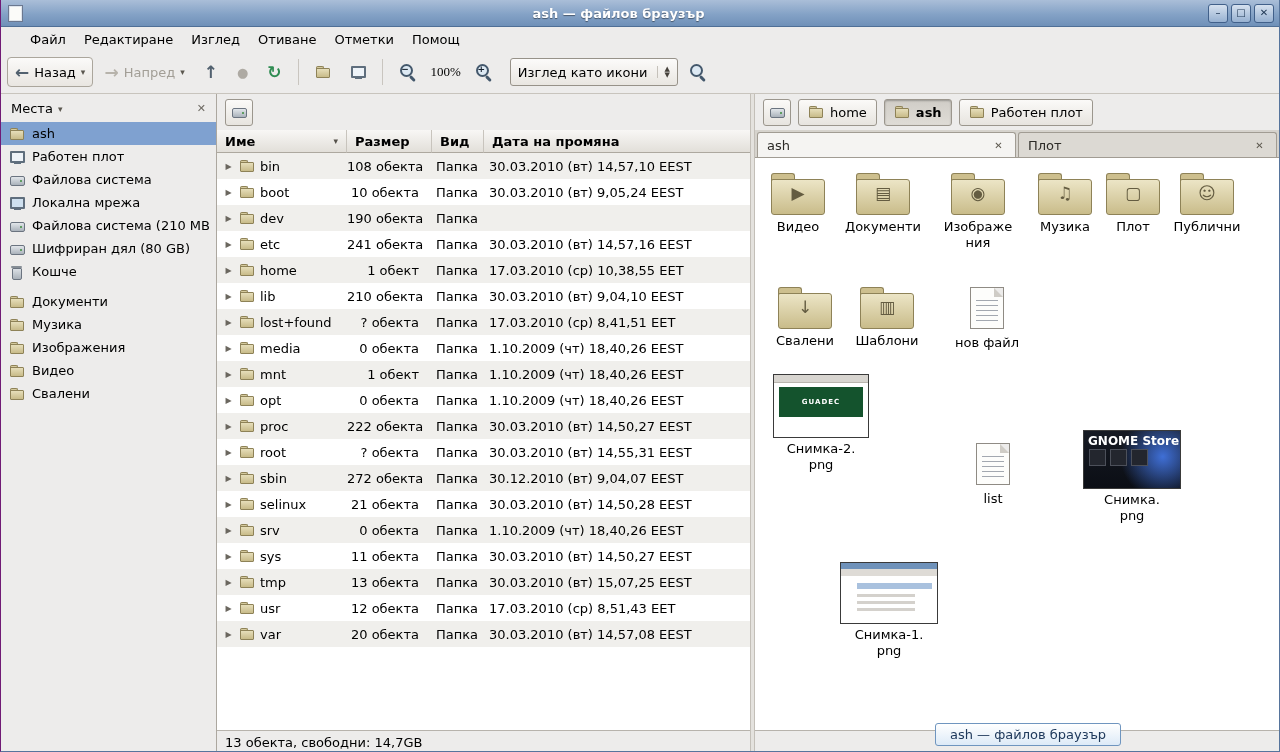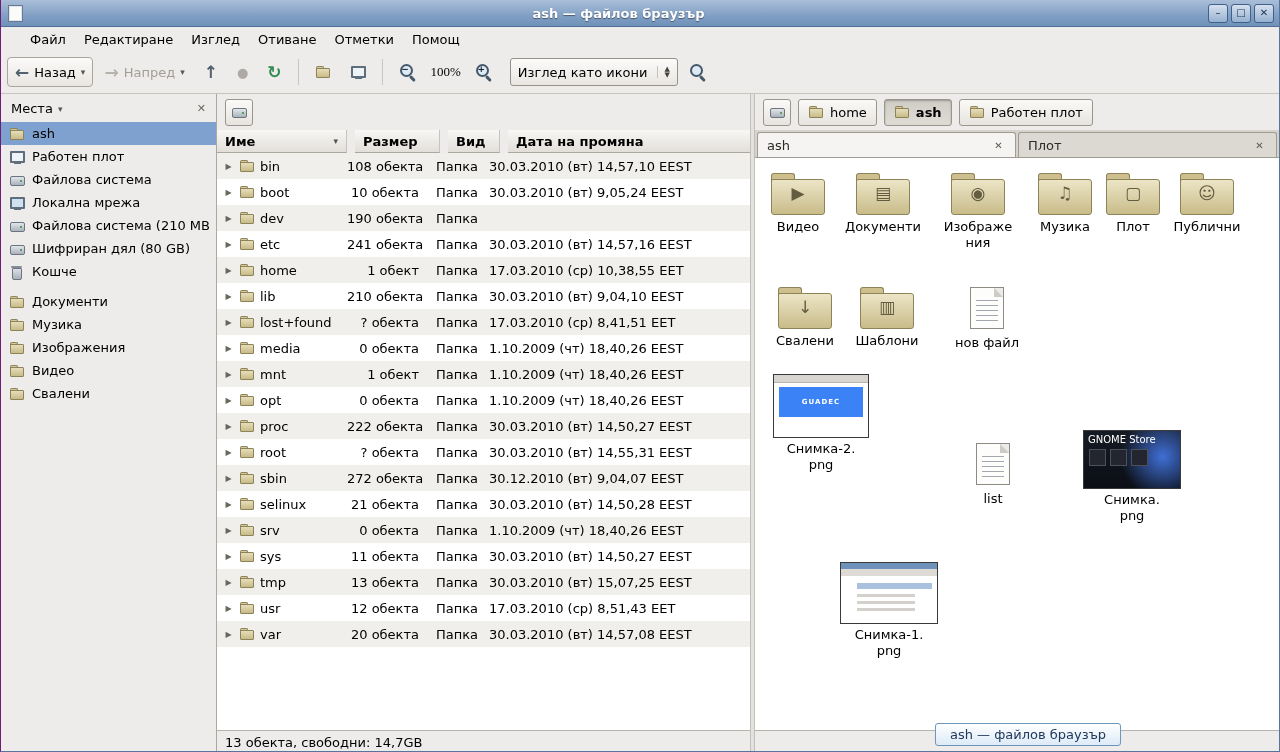--- a/index.html
+++ b/index.html
@@ -93,21 +93,21 @@
   .pane-left{width:533px;flex:none;}
   .divider{width:3px;background:#e4e2de;border-left:1px solid #c3bfb8;border-right:1px solid #c3bfb8;}
   .pane-right{flex:1;min-width:0;}
   .minibar{height:36px;box-sizing:border-box;display:flex;align-items:center;gap:7px;padding:4px 8px;}
   .pbtn{display:flex;align-items:center;gap:6px;height:27px;box-sizing:border-box;padding:3px 9px;
     border:1px solid #9b968d;border-radius:3px;background:linear-gradient(#fbfaf8,#e7e4df);}
   .pbtn.iconbtn{padding:3px 5px;}
   .pbtn.active{background:linear-gradient(#d0cdc7,#dfdcd6);box-shadow:inset 0 1px 2px rgba(0,0,0,.28);font-weight:bold;}
 
   
-  .tableheader{display:flex;height:23px;flex:none;gap:8px;}
+  .tableheader{display:flex;height:23px;flex:none;}
   .hcell{display:flex;align-items:center;box-sizing:border-box;padding:0 8px;font-weight:bold;
     background:linear-gradient(#f8f7f5,#e2dfd9);border-right:1px solid #c8c4bd;border-bottom:1px solid #ada89f;}
   .h-name{width:130px;}
   .h-size{width:85px;}
   .h-type{width:52px;}
   .h-date{flex:1;border-right:none;}
   .sort{margin-left:auto;font-size:9px;color:#55514a;}
   .tablebody{flex:1;background:#fff;overflow:hidden;}
   .trow{display:flex;height:26px;align-items:center;}
   .trow.alt{background:#f0efec;}
@@ -148,25 +148,25 @@
   .bigdoc{position:relative;display:block;width:32px;height:40px;margin:3px auto;
     background:#fdfdfb;border:1px solid #8f8b84;}
   .bigdoc::before{content:"";position:absolute;right:0;top:0;width:0;height:0;border-style:solid;
     border-width:0 9px 9px 0;border-color:#edeceb #edeceb #cfccc6 #cfccc6;}
   .bigdoc::after{content:"";position:absolute;left:5px;right:5px;top:12px;height:21px;
     background:repeating-linear-gradient(#a3a8b0 0 1px,transparent 1px 5px);}
 
   .thumb{display:block;margin:0 auto;border:1px solid #3a3a3a;position:relative;overflow:hidden;}
   .t-web{width:94px;height:62px;background:#fff;}
   .t-web .tb{display:block;height:7px;background:#d8d5d0;border-bottom:1px solid #b9b5ae;}
-  .t-web .dk{display:block;margin:4px 5px 0;height:30px;background:#3b82f6;color:#fff;font-size:7px;
+  .t-web .dk{display:block;margin:4px 5px 0;height:30px;background:#14532d;color:#fff;font-size:7px;
     line-height:30px;text-align:center;letter-spacing:1px;font-weight:bold;overflow:hidden;}
   .t-store{width:96px;height:57px;
     background:radial-gradient(circle at 82% 45%,#3f6fd6 0%,rgba(20,24,33,0) 50%),linear-gradient(#161a23,#0b0e15);}
-  .t-store .st{position:absolute;left:4px;top:3px;color:#fff;font-size:10px;font-weight:normal;}
+  .t-store .st{position:absolute;left:4px;top:3px;color:#fff;font-size:12px;font-weight:bold;}
   .t-store .sq{position:absolute;left:5px;top:18px;display:flex;gap:4px;}
   .t-store .sq i{width:15px;height:15px;background:#23262e;border:1px solid #4c505a;}
   .t-fm{width:96px;height:60px;background:#fff;}
   .t-fm .fm1{position:absolute;left:0;top:0;right:0;height:6px;background:#6f92ba;}
   .t-fm .fm2{position:absolute;left:0;top:6px;right:0;height:7px;background:#dedbd6;}
   .t-fm .fm3{position:absolute;left:16px;top:20px;right:5px;height:6px;background:#a9c1de;}
   .t-fm .fm4{position:absolute;left:16px;top:31px;right:22px;height:3px;background:#d4d1cc;
     box-shadow:0 7px 0 #d4d1cc,0 14px 0 #d4d1cc;}
 
   

